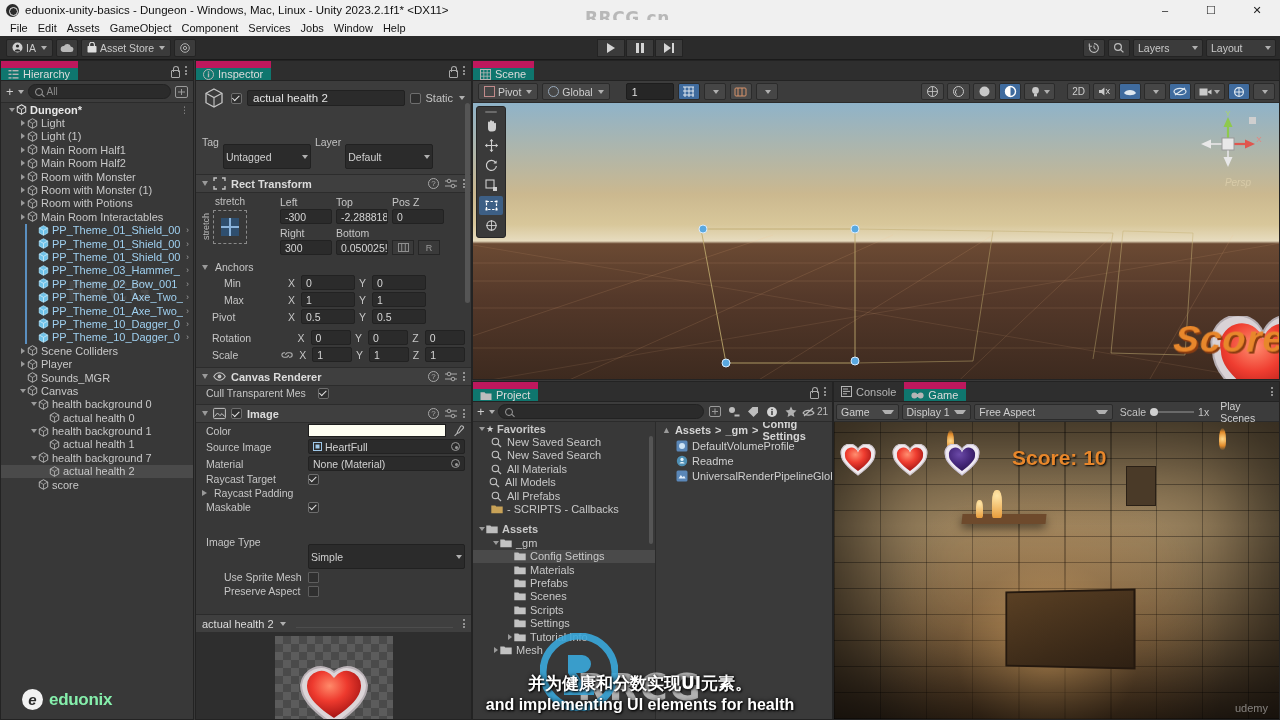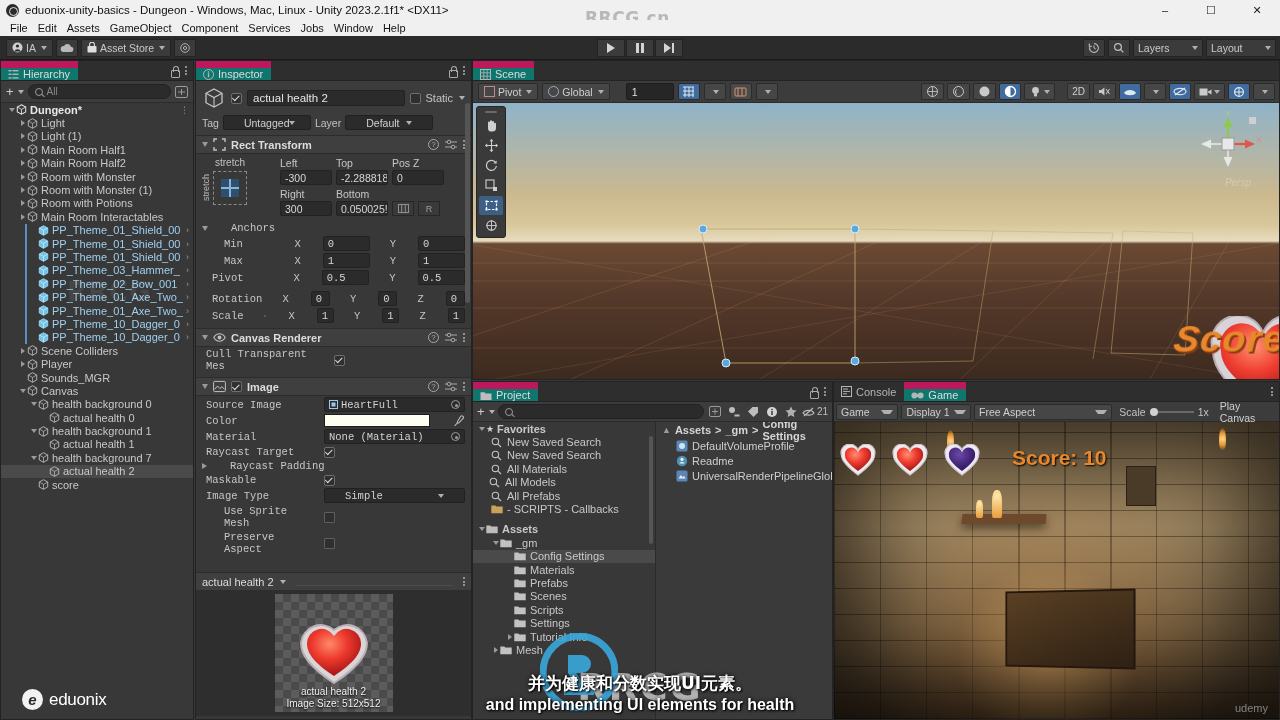--- a/index.html
+++ b/index.html
@@ -123,30 +123,30 @@
   .insp-head{ display:flex; align-items:center; padding:5px 6px 3px 6px; gap:5px; background:#3c3c3c;}
   .gobj-ic{ width:24px;height:24px; flex:none; position:relative;}
   .chk{ width:11px;height:11px;border:1px solid #6e6e6e;background:#2f2f2f;border-radius:2px;
     display:flex;align-items:center;justify-content:center;flex:none;}
   .chk.on::after{content:"";width:6px;height:3px;border-left:1.6px solid #e3e3e3;border-bottom:1.6px solid #e3e3e3;transform:rotate(-45deg) translate(0px,-1px);}
   .namefield{ flex:1; height:16px; background:#2b2b2b; border:1px solid #212121; border-radius:2px;
     display:flex; align-items:center; padding:0 5px; font-size:11.5px; color:#e4e4e4;}
   .static-grp{ display:flex;align-items:center;gap:4px; font-size:11px;}
   .insp-taglayer{ display:flex; align-items:center; gap:4px; padding:2px 6px 5px 6px; background:#3c3c3c; font-size:10.5px;}
   .insp-taglayer .lab{ color:#c2c2c2;}
-  .dd{ height:15px; background:#2b2b2b;border:1px solid #212121;border-radius:2px;
-    display:flex;align-items:center; padding:0 20px; color:#d0d0d0; font-size:10.5px;}
+  .dd{ height:25px; background:#2b2b2b;border:1px solid #212121;border-radius:2px;
+    display:flex;align-items:center; padding:0 2px; color:#d0d0d0; font-size:10.5px;margin-top:29px;}
   .dd .cv{ margin-left:auto;}
   .comp-hdr{ height:19px; background:#3f3f3f; border-top:1px solid #2c2c2c; border-bottom:1px solid #2c2c2c;
     display:flex; align-items:center; gap:5px; padding:0 6px; font-size:11px; font-weight:bold; color:#dcdcdc;}
   .comp-hdr .tri{ width:0;height:0;border-left:3.5px solid transparent;border-right:3.5px solid transparent;border-top:5px solid #9a9a9a;}
   .comp-hdr .right{ margin-left:auto; display:flex; align-items:center; gap:6px;}
   .help-ic{ width:11px;height:11px;border-radius:50%;border:1.2px solid #a8a8a8; font-size:8px;
      display:flex;align-items:center;justify-content:center; color:#a8a8a8; font-weight:normal;}
-  .row{ display:flex; align-items:center; font-size:10.5px; padding:1px 6px; gap:20px;font-family:Liberation Mono, monospace;}
+  .row{ display:flex; align-items:center; font-size:10.5px; padding:1px 6px; gap:4px;}
   .row .lbl{ color:#c6c6c6; }
   .num{ height:15px; background:#2b2b2b;border:1px solid #222;border-radius:2px;
     display:flex; align-items:center; padding:0 4px; color:#d6d6d6; font-size:10.5px; overflow:hidden;}
   .axis{ color:#c6c6c6; margin-right:2px;}
   .rt-grid{ display:flex; padding:3px 6px 2px 6px; gap:22px;}
   .anchor-box{ width:56px; text-align:center;}
   .anchor-preview{ width:34px;height:34px; border:1px dashed #8a8a8a; margin:3px auto 0 auto; position:relative;
     display:flex; align-items:center; justify-content:center;}
   .anchor-inner{ width:18px;height:18px; background:#2f4f6f; position:relative;}
   .anchor-inner::before,.anchor-inner::after{content:"";position:absolute;background:#8ab4dd;}
@@ -250,21 +250,21 @@
   .subs .en{ font-size:16px; display:block;}
   .rrcg-mid{ position:absolute; left:640px; top:665px; transform:translateX(-50%);
     font-size:38px; font-weight:bold; color:rgba(225,225,225,0.72); letter-spacing:2px;
     font-family:"DejaVu Sans", sans-serif; z-index:35;}
   .rrcg-mark{ position:absolute; left:540px; top:633px; width:78px; height:78px; z-index:36; opacity:0.9;}
   .wm-hier{ position:absolute; left:66px; top:216px; font-size:26px; font-weight:bold;
      color:rgba(255,255,255,0.07); letter-spacing:1px; z-index:3; font-family:"DejaVu Sans", sans-serif;}
   .eduonix{ position:absolute; left:22px; bottom:10px; display:flex; align-items:center; gap:6px; z-index:40;}
   .eduonix .circ{ width:21px;height:21px;border-radius:50%;background:#f2f2f2;color:#2a2a2a;
     display:flex;align-items:center;justify-content:center;font-size:15px;font-weight:bold;font-style:italic;}
-  .eduonix .txt{ color:#ffffff; font-size:17px; font-weight:normal; letter-spacing:-0.3px;}
+  .eduonix .txt{ color:#86efac; font-size:17px; font-weight:bold; letter-spacing:-0.3px;}
   .udemy{ position:absolute; right:12px; bottom:6px; color:rgba(255,255,255,0.45); font-size:11px; z-index:40;}
 </style>
 </head>
 <body>
 
 <div id="app">
 
   <div class="titlebar">
     <div class="tb-icon"></div>
     <div class="tb-title">eduonix-unity-basics - Dungeon - Windows, Mac, Linux - Unity 2023.2.1f1* &lt;DX11&gt;</div>
@@ -937,37 +937,37 @@
           </svg>
           <span class="kebab">
               <i></i>
               <i></i>
               <i></i>
             </span>
         </span>
       </div>
 
       <div class="row">
+        <span class="lbl" style="width:102px;padding-left:4px">Color</span>
+        <span class="colorfield"></span>
+        <svg width="12" height="12" viewBox="0 0 12 12" style="margin-left:3px">
+          <path d="M7.5 1.5a1.6 1.6 0 0 1 2.6 2L6 7.8 4 8.4l.6-2z" fill="none" stroke="#b8b8b8" stroke-width="1.1"></path>
+          <path d="M3.8 8.6L1.6 10.8" stroke="#b8b8b8" stroke-width="1.1"></path>
+        </svg>
+      </div>
+      <div class="row">
         <span class="lbl" style="width:102px;padding-left:4px">Source Image</span>
         <span class="objfield" style="flex:1">
           <svg width="9" height="9" viewBox="0 0 9 9">
               <rect x="0.5" y="0.5" width="8" height="8" fill="none" stroke="#9ec7e8"></rect>
               <rect x="2.5" y="2.5" width="4" height="4" fill="#9ec7e8"></rect>
             </svg>
           <span>HeartFull</span>
           <span class="dot"></span>
         </span>
-      </div>
-      <div class="row">
-        <span class="lbl" style="width:102px;padding-left:4px">Color</span>
-        <span class="colorfield"></span>
-        <svg width="12" height="12" viewBox="0 0 12 12" style="margin-left:3px">
-          <path d="M7.5 1.5a1.6 1.6 0 0 1 2.6 2L6 7.8 4 8.4l.6-2z" fill="none" stroke="#b8b8b8" stroke-width="1.1"></path>
-          <path d="M3.8 8.6L1.6 10.8" stroke="#b8b8b8" stroke-width="1.1"></path>
-        </svg>
       </div>
       <div class="row">
         <span class="lbl" style="width:102px;padding-left:4px">Material</span>
         <span class="objfield" style="flex:1">
           <span>None (Material)</span>
           <span class="dot"></span>
         </span>
       </div>
       <div class="row">
         <span class="lbl" style="width:102px;padding-left:4px">Raycast Target</span>
@@ -1535,21 +1535,21 @@
       </span>
       <span style="display:flex;align-items:center;gap:4px;padding:0 4px">
         <span>Scale</span>
         <span style="position:relative;width:44px;height:10px;display:flex;align-items:center">
           <span style="position:absolute;left:0;right:0;height:2px;background:#6a6a6a"></span>
           <span style="position:absolute;left:0;width:8px;height:8px;border-radius:50%;background:#d0d0d0"></span>
         </span>
         <span>1x</span>
       </span>
       <span class="gm-dd" style="border:none;background:transparent">
-        <span>Play Canvas</span>
+        <span>Play Scenes</span>
       </span>
     </div>
     <div class="gm-view">
       <div class="brickwall"></div>
       <div class="gm-vignette"></div>
 
       <div style="position:absolute;left:113px;top:8px;width:7px;height:22px;background:radial-gradient(circle,#ffd98a,#e08a2a 60%,rgba(0,0,0,0));border-radius:50% 50% 40% 40%"></div>
       <div style="position:absolute;left:385px;top:6px;width:7px;height:22px;background:radial-gradient(circle,#ffd98a,#e08a2a 60%,rgba(0,0,0,0));border-radius:50% 50% 40% 40%"></div>
 
       <div style="position:absolute;left:128px;top:92px;width:84px;height:10px;background:#6e4a2c;transform:skewX(-6deg);box-shadow:0 4px 10px rgba(0,0,0,.5)"></div>

